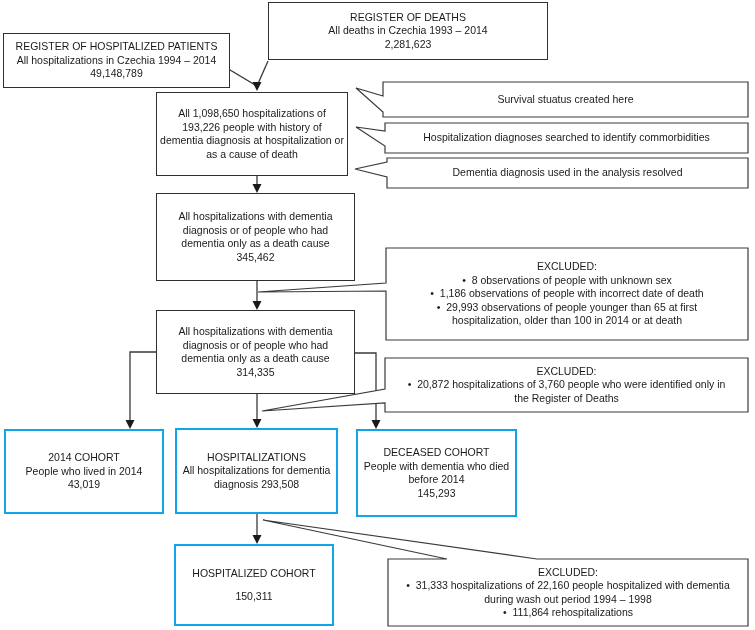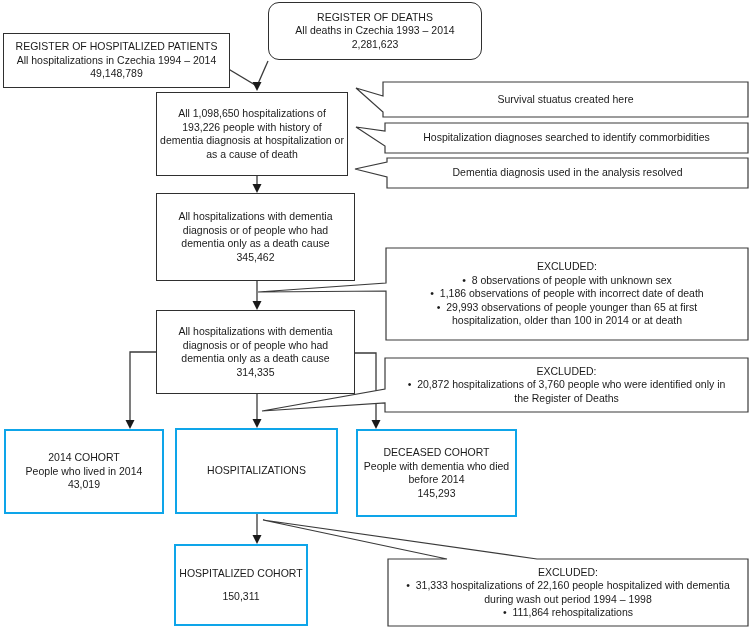--- a/index.html
+++ b/index.html
@@ -76,21 +76,21 @@
       <polygon points="388,559 447,559 263,520 537,559 748,559 748,626 388,626"></polygon>
     </g>
   </svg>
 
   <div class="box" style="left:3px; top:3px; width:227px; height:55px;margin-top:30px;">
     <div class="ln">REGISTER OF HOSPITALIZED PATIENTS</div>
     <div class="ln">All hospitalizations in Czechia 1994 – 2014</div>
     <div class="ln">49,148,789</div>
   </div>
 
-  <div class="box" style="left:268px; top:2px; width:214px; height:58px;border-radius:11px;">
+  <div class="box" style="left:268px; top:2px; width:280px; height:58px;">
     <div class="ln">REGISTER OF DEATHS</div>
     <div class="ln">All deaths in Czechia 1993 – 2014</div>
     <div class="ln">2,281,623</div>
   </div>
 
   <div class="box" style="left:156px; top:92px; width:192px; height:84px;">
     <div class="ln">All 1,098,650 hospitalizations of 193,226 people with history of dementia diagnosis at hospitalization or as a cause of death</div>
   </div>
 
   <div class="box" style="left:156px; top:193px; width:199px; height:88px;">
@@ -104,29 +104,30 @@
   </div>
 
   <div class="box bold" style="left:4px; top:429px; width:160px; height:85px;">
     <div class="ln">2014 COHORT</div>
     <div class="ln">People who lived in 2014</div>
     <div class="ln">43,019</div>
   </div>
 
   <div class="box bold" style="left:175px; top:428px; width:163px; height:86px;">
     <div class="ln">HOSPITALIZATIONS</div>
+    <div class="ln">All hospitalizations for dementia diagnosis 293,508</div>
   </div>
 
   <div class="box bold" style="left:356px; top:429px; width:161px; height:88px;">
     <div class="ln">DECEASED COHORT</div>
     <div class="ln">People with dementia who died before 2014</div>
     <div class="ln">145,293</div>
   </div>
 
-  <div class="box bold" style="left:174px; top:544px; width:134px; height:82px;gap:10px;">
+  <div class="box bold" style="left:174px; top:544px; width:160px; height:82px;gap:10px;">
     <div class="ln">HOSPITALIZED COHORT</div>
     <div class="ln">150,311</div>
   </div>
 
   <div class="callout-text" style="left:385px; top:123px; width:363px; height:30px;">
     <div class="ln">Hospitalization diagnoses searched to identify commorbidities</div>
   </div>
 
   <div class="callout-text" style="left:383px; top:82px; width:365px; height:35px;">
     <div class="ln">Survival stuatus created here</div>

